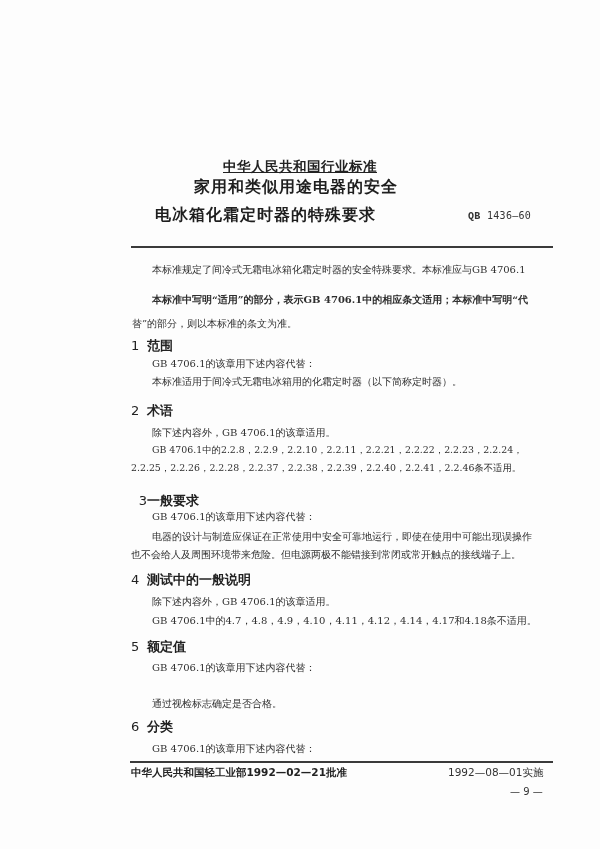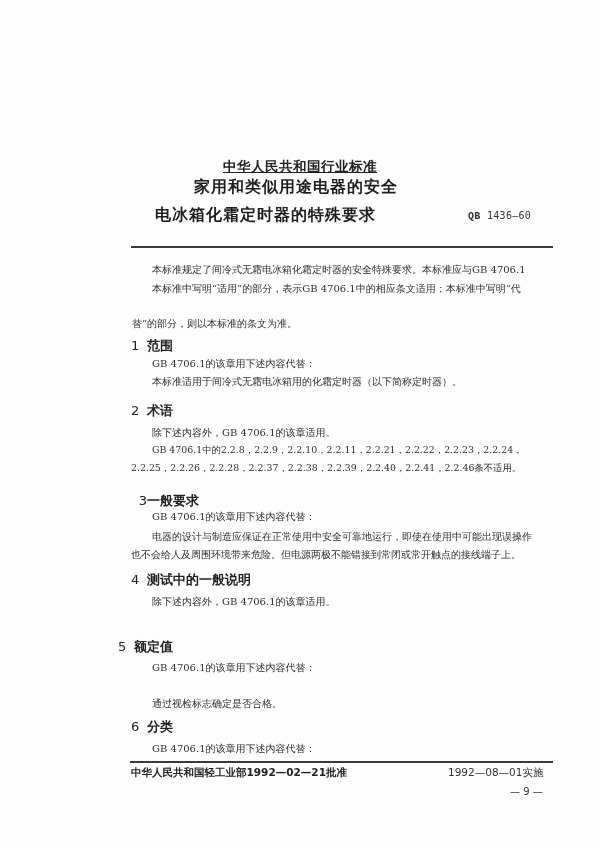--- a/index.html
+++ b/index.html
@@ -31,21 +31,21 @@
   <div class="abs hdr2">家用和类似用途电器的安全</div>
   <div class="abs hdr3">电冰箱化霜定时器的特殊要求</div>
   <div class="abs code">
     <b>QB</b>
     <span>1436—60</span>
   </div>
 
   <div class="rule" style="left:131px; top:246px; width:422px;"></div>
 
   <div class="abs para" style="left:152px; top:263px;">本标准规定了间冷式无霜电冰箱化霜定时器的安全特殊要求。本标准应与GB 4706.1</div>
-  <div class="abs para" style="left:152px; top:282px;">本标准中写明“适用”的部分，表示GB 4706.1中的相应条文适用；本标准中写明“代</div>
+  <div class="abs para" style="left:152px; top:293px;font-weight:bold;">本标准中写明“适用”的部分，表示GB 4706.1中的相应条文适用；本标准中写明“代</div>
   <div class="abs para" style="left:132px; top:317px;">替”的部分，则以本标准的条文为准。</div>
 
   <div class="abs sec" style="left:131px; top:337px;">
     <span class="num">1</span><span>范围</span>
   </div>
   <div class="abs para" style="left:152px; top:357px;">GB 4706.1的该章用下述内容代替：</div>
   <div class="abs para" style="left:152px; top:375px;">本标准适用于间冷式无霜电冰箱用的化霜定时器（以下简称定时器）。</div>
 
   <div class="abs sec" style="left:131px; top:402px;">
     <span class="num">2</span><span>术语</span>
@@ -58,22 +58,23 @@
     <span class="num">3</span><span>一般要求</span>
   </div>
   <div class="abs para" style="left:152px; top:510px;">GB 4706.1的该章用下述内容代替：</div>
   <div class="abs para" style="left:152px; top:530px;">电器的设计与制造应保证在正常使用中安全可靠地运行，即使在使用中可能出现误操作</div>
   <div class="abs para" style="left:131px; top:548px;">也不会给人及周围环境带来危险。但电源两极不能错接到常闭或常开触点的接线端子上。</div>
 
   <div class="abs sec" style="left:131px; top:571px;">
     <span class="num">4</span><span>测试中的一般说明</span>
   </div>
   <div class="abs para" style="left:152px; top:595px;">除下述内容外，GB 4706.1的该章适用。</div>
+  <div class="abs para" style="left:152px; top:614px;">GB 4706.1中的4.7，4.8，4.9，4.10，4.11，4.12，4.14，4.17和4.18条不适用。</div>
 
-  <div class="abs sec" style="left:118px; top:638px;">
+  <div class="abs sec" style="left:131px; top:638px;">
     <span class="num">5</span><span>额定值</span>
   </div>
   <div class="abs para" style="left:152px; top:661px;">GB 4706.1的该章用下述内容代替：</div>
   <div class="abs para" style="left:152px; top:697px;">通过视检标志确定是否合格。</div>
 
   <div class="abs sec" style="left:131px; top:718px;">
     <span class="num">6</span><span>分类</span>
   </div>
   <div class="abs para" style="left:152px; top:742px;">GB 4706.1的该章用下述内容代替：</div>
 

